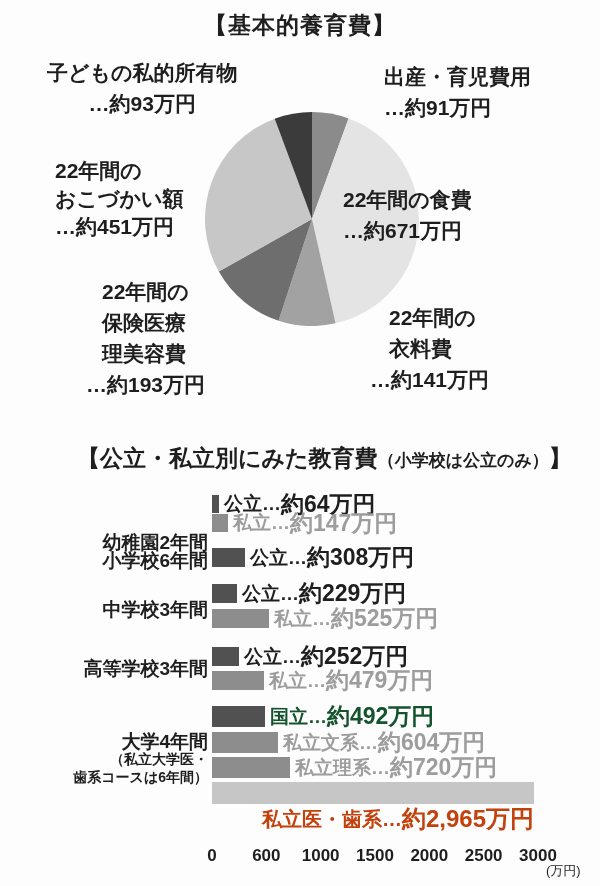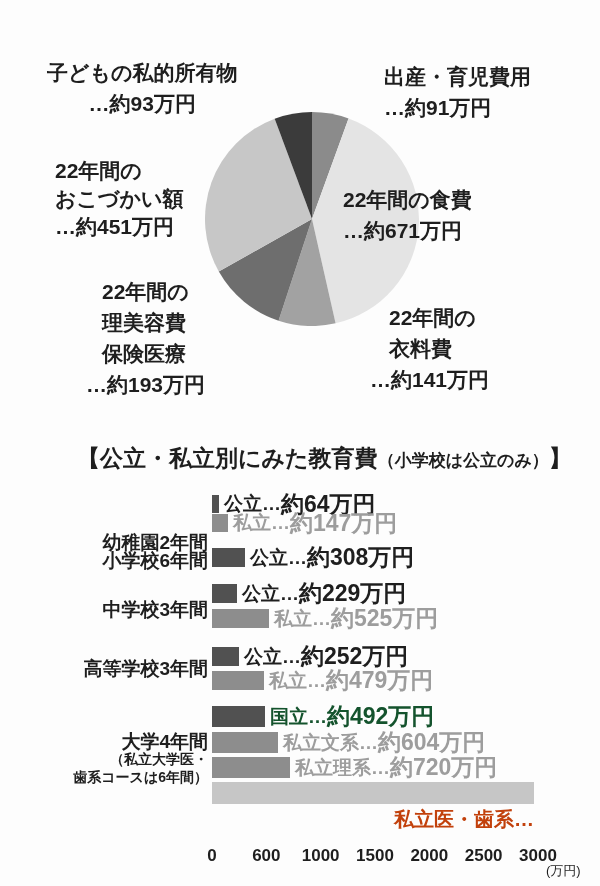--- a/index.html
+++ b/index.html
@@ -23,20 +23,21 @@
   .cat{position:absolute;right:392px;font-size:19px;font-weight:bold;white-space:nowrap;text-align:right;}
   .note{position:absolute;right:392px;font-size:14px;font-weight:bold;white-space:nowrap;text-align:right;}
   .tick{position:absolute;top:846px;transform:translateX(-50%);font-size:17px;font-weight:bold;}
   .unit{position:absolute;left:546px;top:862px;font-size:13px;font-weight:normal;}
 </style>
 </head>
 <body>
 
 <div class="page">
 
+  <div class="sec-title">【基本的養育費】</div>
 
   <svg id="pie-svg" width="214" height="214" viewBox="0 0 214 214" style="left:205px;top:112px;">
       <path d="M 107 107 L 107.00 0.00 A 107 107 0 0 1 143.55 6.44 Z" fill="#8b8b8b"></path>
       <path d="M 107 107 L 143.55 6.44 A 107 107 0 0 1 130.58 211.37 Z" fill="#e4e4e4"></path>
       <path d="M 107 107 L 130.58 211.37 A 107 107 0 0 1 73.55 208.64 Z" fill="#a2a2a2"></path>
       <path d="M 107 107 L 73.55 208.64 A 107 107 0 0 1 13.79 159.55 Z" fill="#6e6e6e"></path>
       <path d="M 107 107 L 13.79 159.55 A 107 107 0 0 1 69.68 6.72 Z" fill="#c7c7c7"></path>
       <path d="M 107 107 L 69.68 6.72 A 107 107 0 0 1 107.00 0.00 Z" fill="#3b3b3b"></path>
     </svg>
 
@@ -56,22 +57,22 @@
     <div>…約451万円</div>
   </div>
 
   <div class="plabel" style="left:343px;top:184px;">
     <div>22年間の食費</div>
     <div>…約671万円</div>
   </div>
 
   <div class="plabel" style="left:86px;top:276px;">
     <div class="ind">22年間の</div>
+    <div class="ind">保険医療</div>
     <div class="ind">理美容費</div>
-    <div class="ind">保険医療</div>
     <div>…約193万円</div>
   </div>
 
   <div class="plabel" style="left:370px;top:302px;">
     <div class="ind2">22年間の</div>
     <div class="ind2">衣料費</div>
     <div>…約141万円</div>
   </div>
 
   <div class="bar-title">
@@ -132,20 +133,21 @@
         <span class="amt">約604万円</span>
       </div>
       <div class="bar" style="left: 212px; top: 757px; width: 78px; height: 21px; background: rgb(141, 141, 141);"></div>
       <div class="bar-label" style="color: rgb(157, 157, 157); left: 295px; top: 754px; height: 27px;">
         <span class="pfx">私立理系…</span>
         <span class="amt">約720万円</span>
       </div>
       <div class="bar" style="left: 212px; top: 782px; width: 322px; height: 22px; background: rgb(198, 198, 198);"></div>
       <div class="bar-label big" style="color: #c2410c; right: 66px; top: 806px; height: 26px;">
         <span class="pfx">私立医・歯系…</span>
+        <span class="amt">約2,965万円</span>
       </div>
       <div class="tick" style="left: 212px;">0</div>
       <div class="tick" style="left: 266.333px;">600</div>
       <div class="tick" style="left: 320.667px;">1000</div>
       <div class="tick" style="left: 375px;">1500</div>
       <div class="tick" style="left: 429.333px;">2000</div>
       <div class="tick" style="left: 483.667px;">2500</div>
       <div class="tick" style="left: 538px;">3000</div>
     </div>
 

